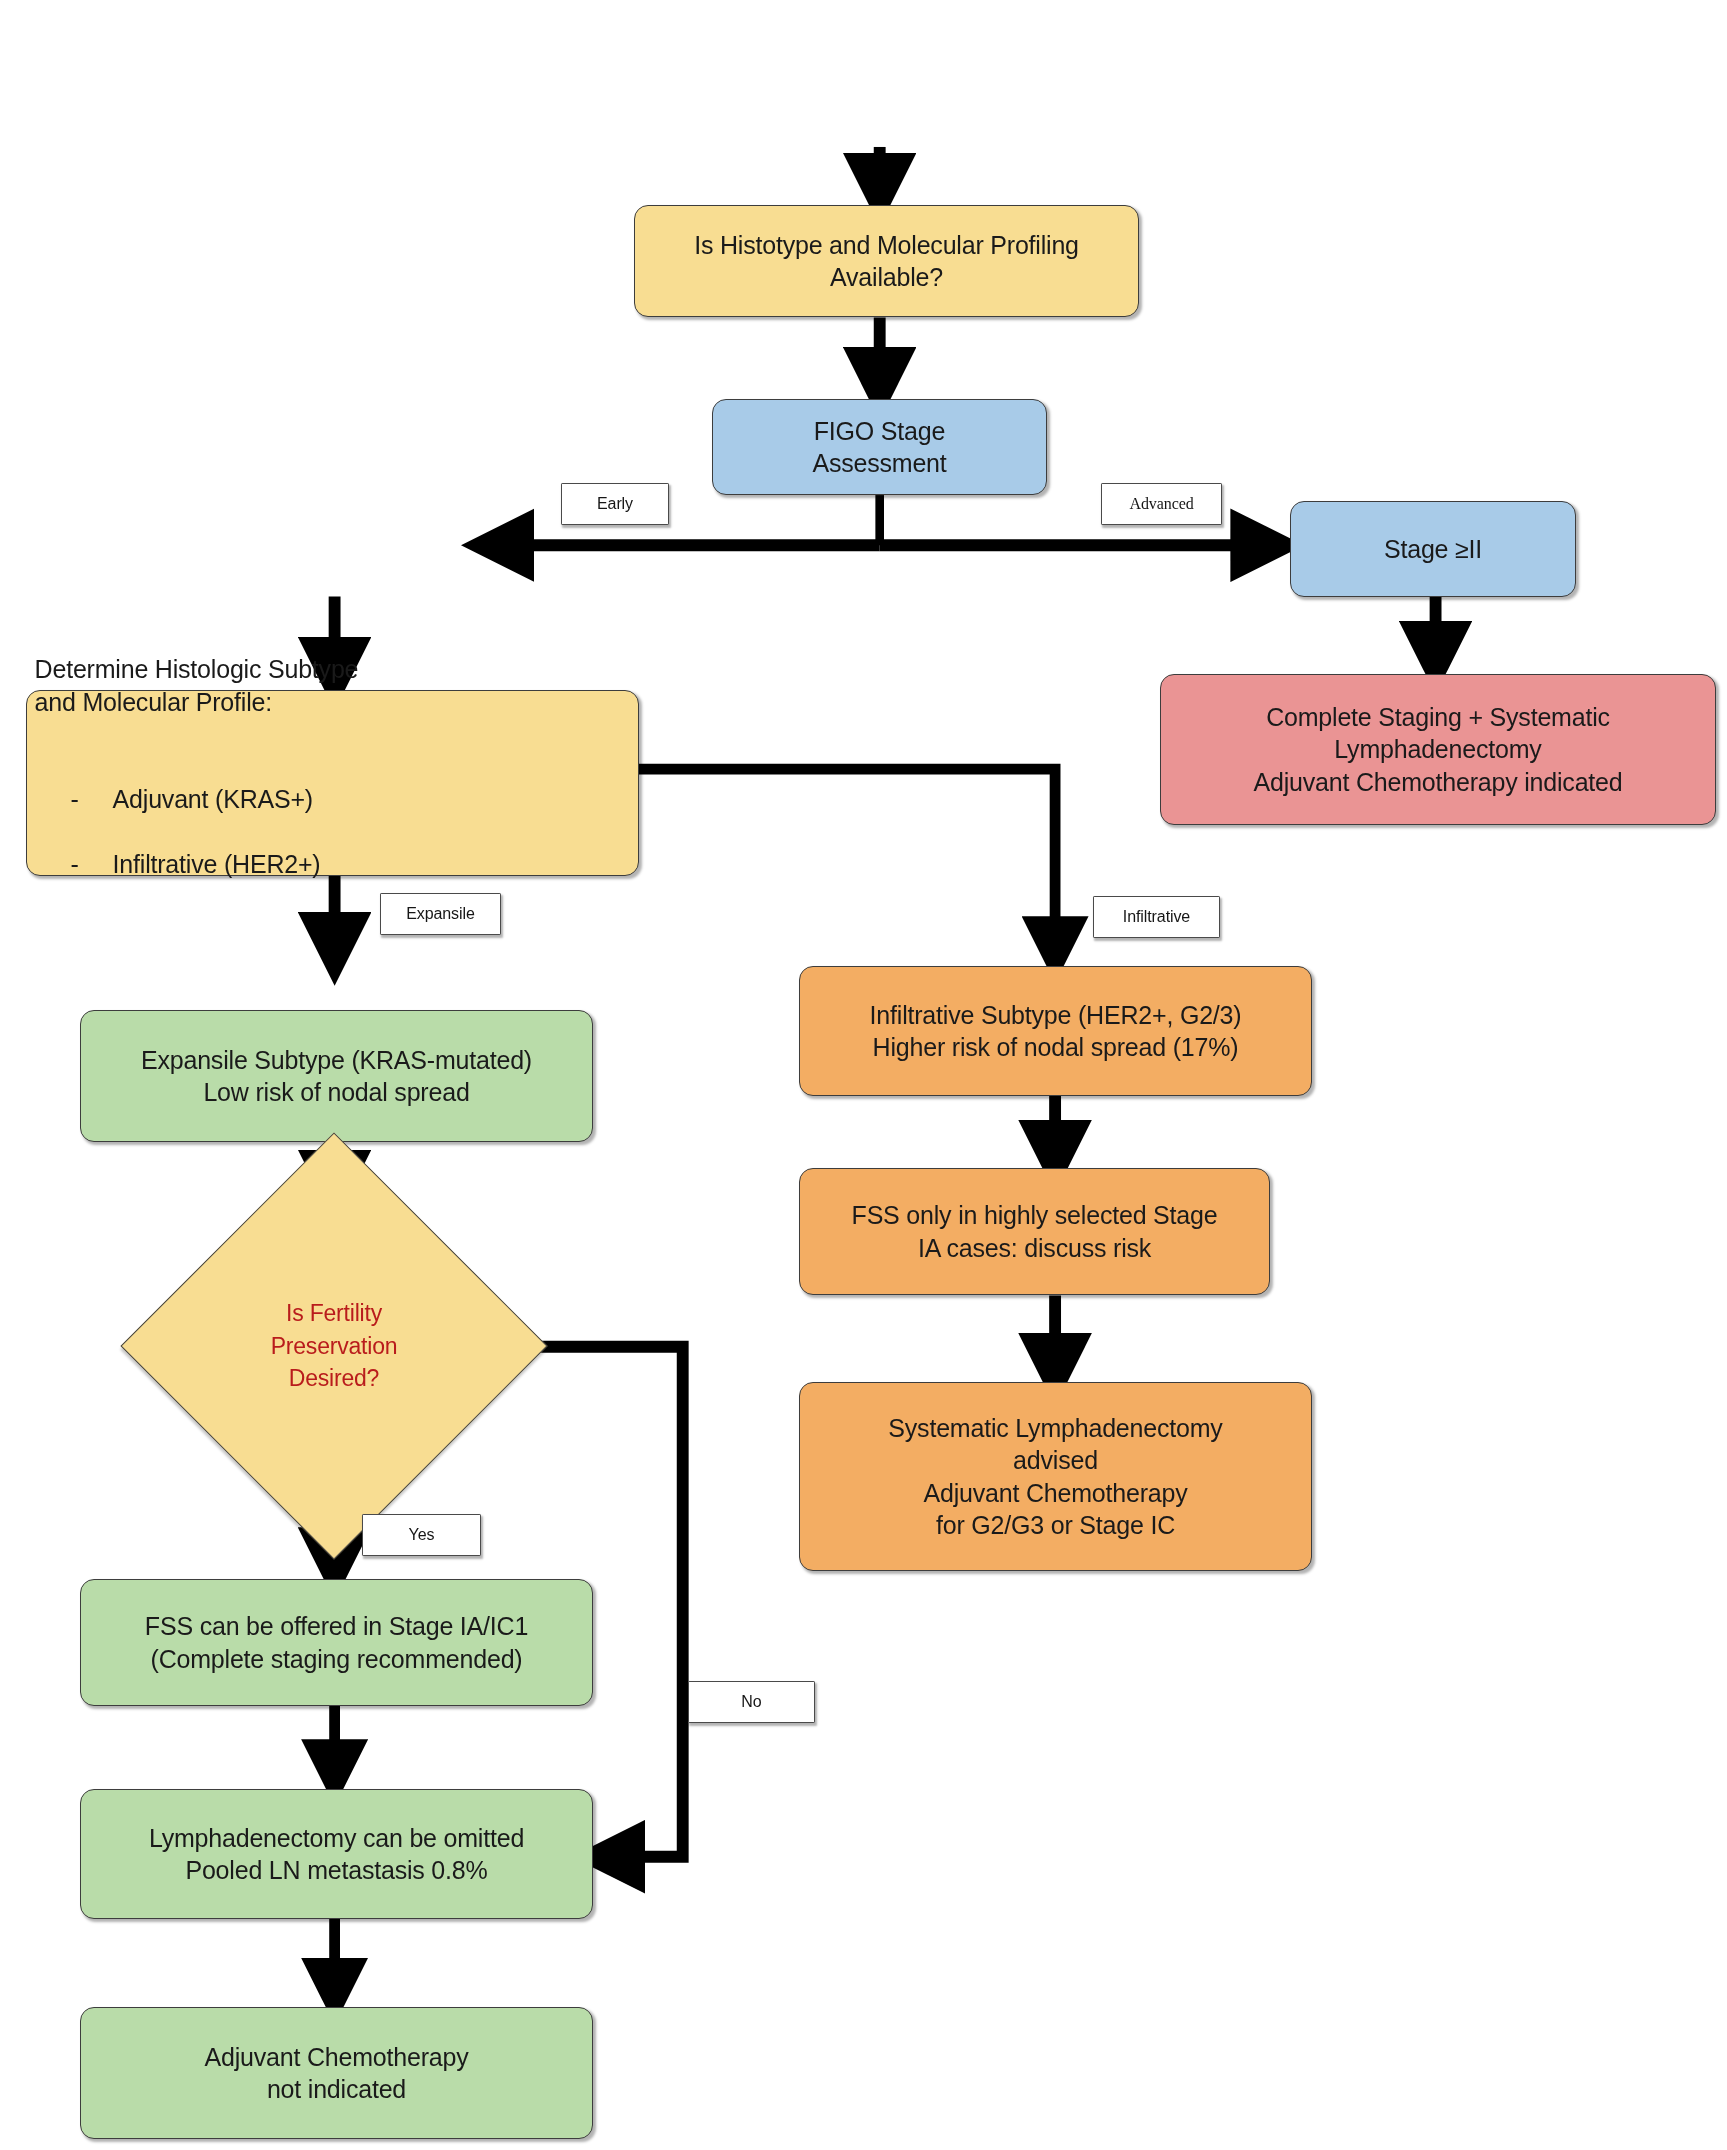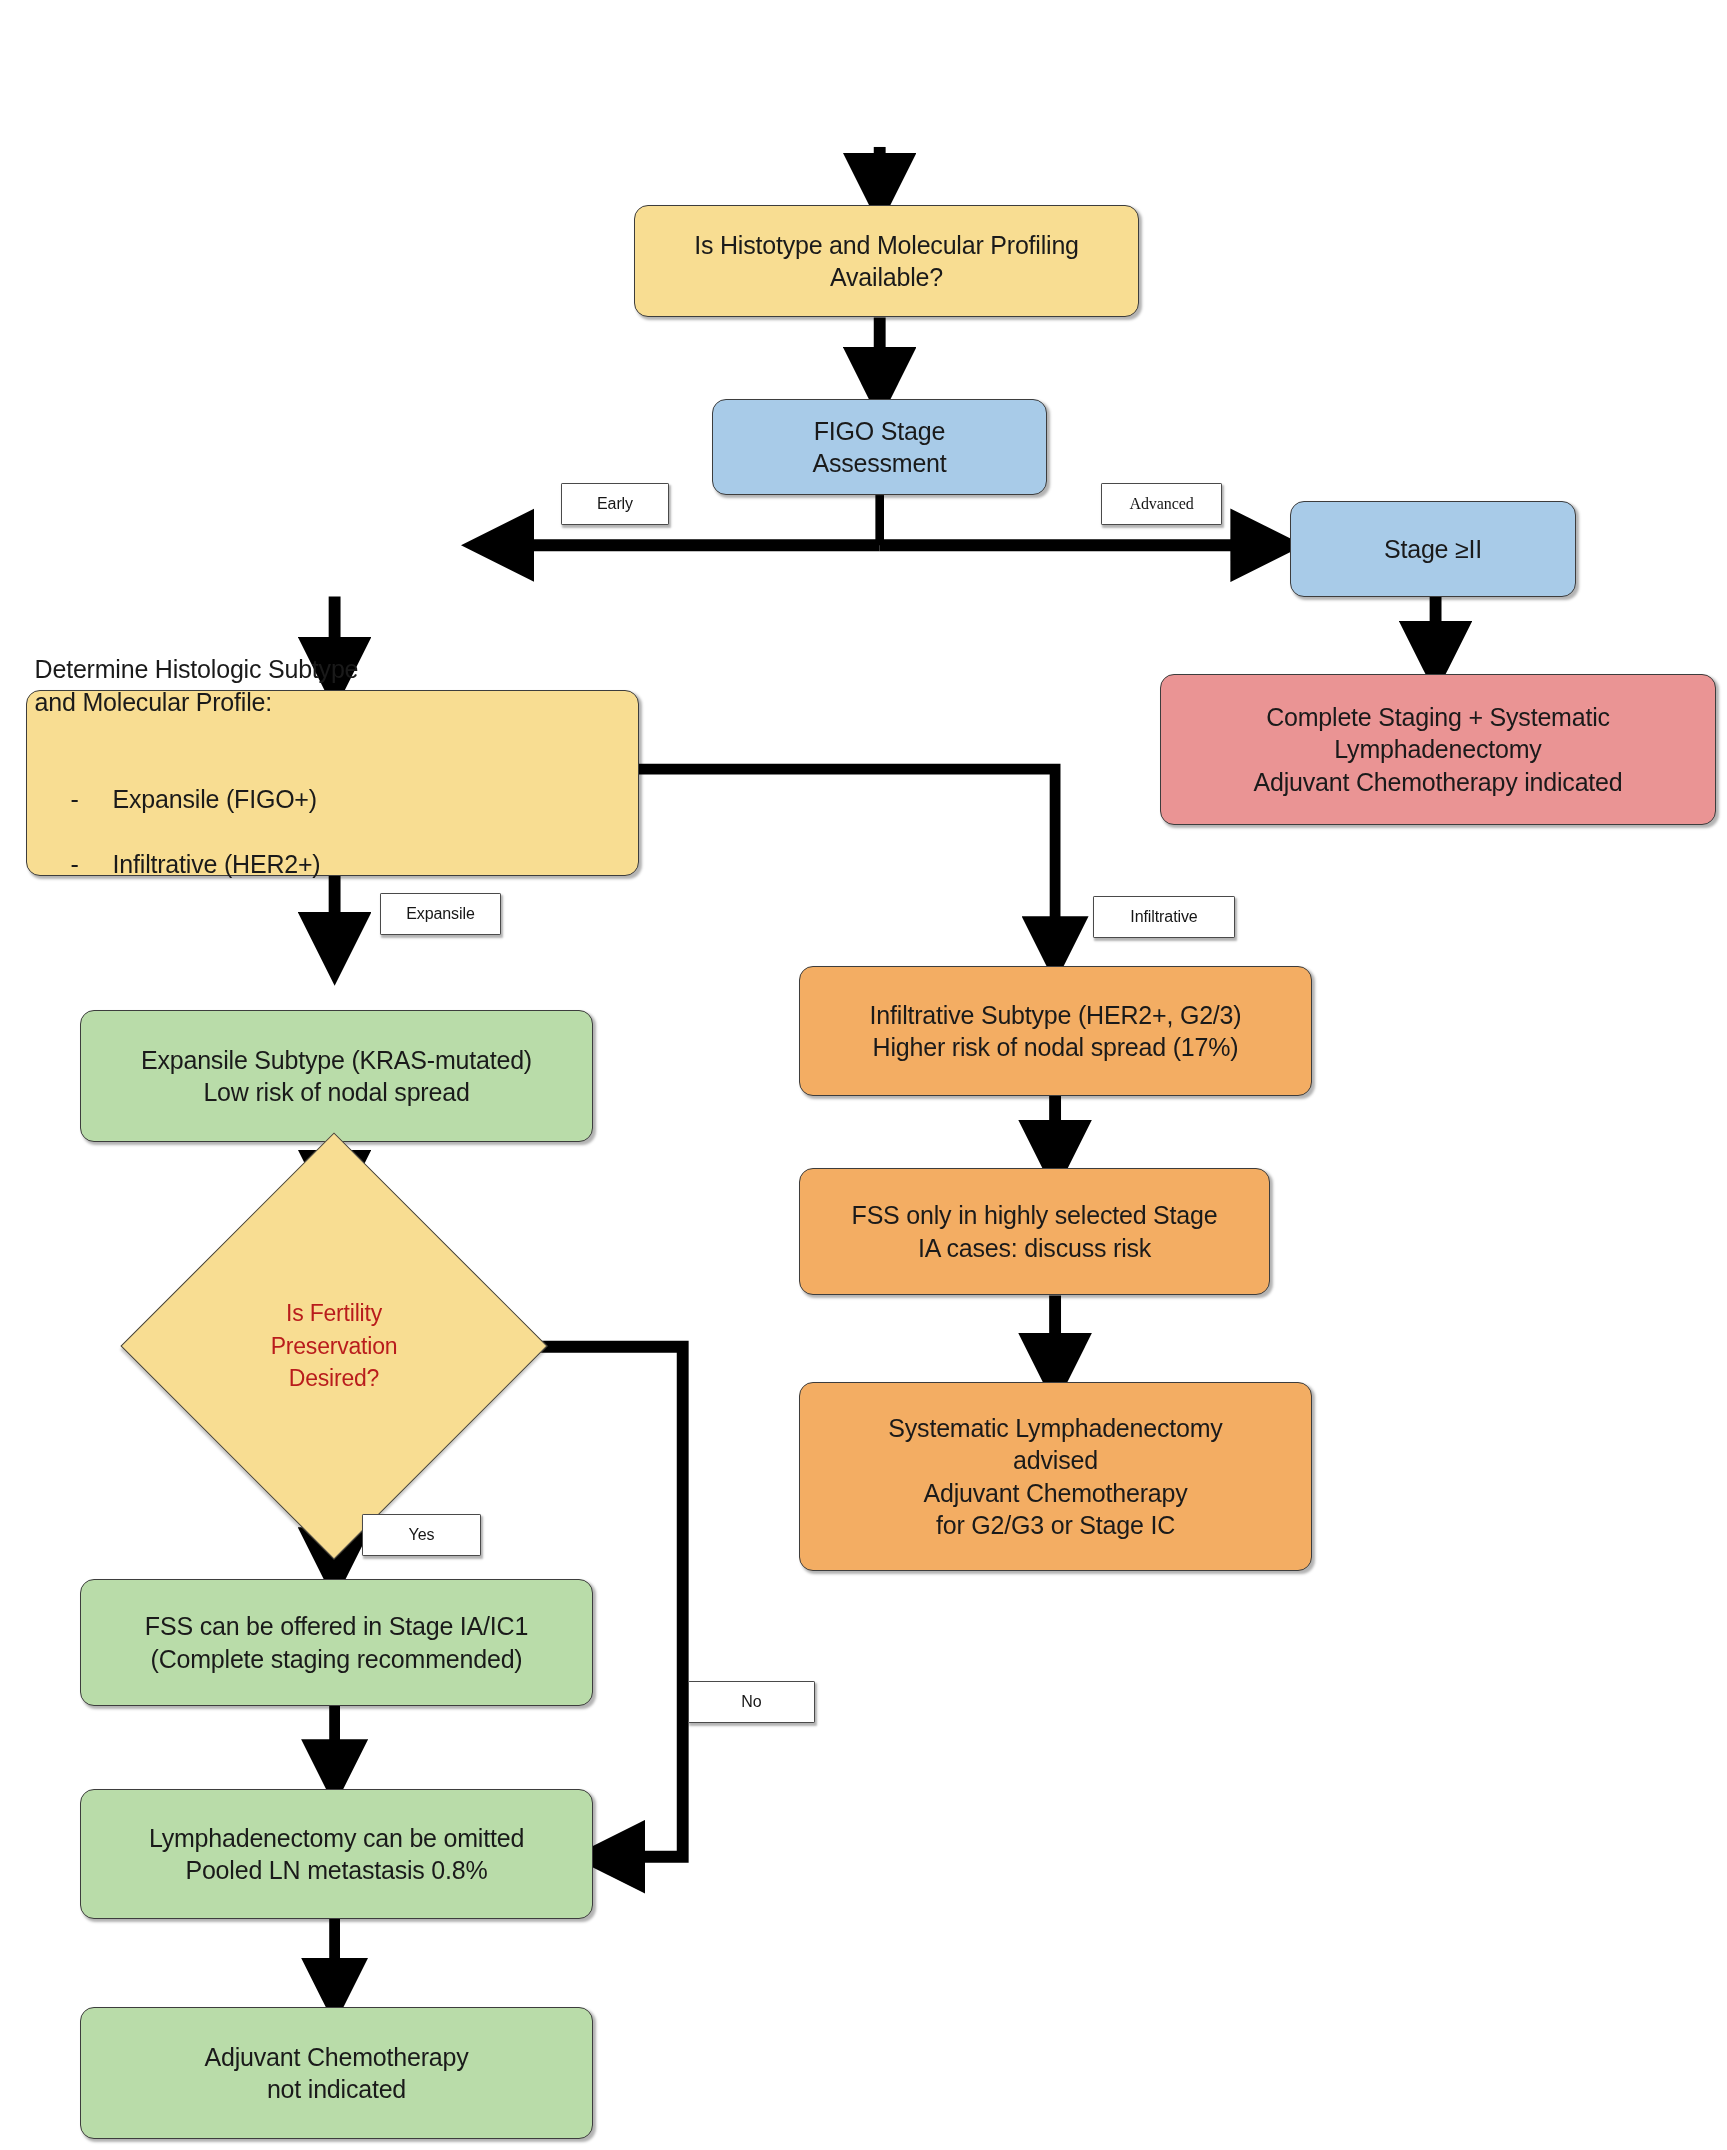--- a/index.html
+++ b/index.html
@@ -136,21 +136,21 @@
 Adjuvant Chemotherapy indicated</span>
   </div>
 
   <div class="node yellow left" style="left:26px;top:690px;width:613px;height:186px;">
     <div class="inner">
       <div>Determine Histologic Subtype
 and Molecular Profile:</div>
       <div class="bullets">
         <div class="bl">
           <span class="dash">-</span>
-          <span>Expansile (FIGO+)</span>
+          <span>Adjuvant (KRAS+)</span>
         </div>
         <div class="bl">
           <span class="dash">-</span>
           <span>Infiltrative (HER2+)</span>
         </div>
       </div>
     </div>
   </div>
 
   <div class="node green" style="left:80px;top:966px;width:513px;height:132px;margin-top:44px;">
@@ -202,21 +202,21 @@
   </div>
 
   <div class="lbl" style="left:1101px;top:483px;width:121px;height:42px;font-family:Liberation Serif, serif;">
     <span>Advanced</span>
   </div>
 
   <div class="lbl" style="left:380px;top:893px;width:121px;height:42px;">
     <span>Expansile</span>
   </div>
 
-  <div class="lbl" style="left:1093px;top:896px;width:142px;height:42px;">
+  <div class="lbl" style="left:1093px;top:896px;width:127px;height:42px;">
     <span>Infiltrative</span>
   </div>
 
   <div class="lbl" style="left:362px;top:1514px;width:119px;height:42px;">
     <span>Yes</span>
   </div>
 
   <div class="lbl" style="left:688px;top:1681px;width:127px;height:42px;">
     <span>No</span>
   </div>

